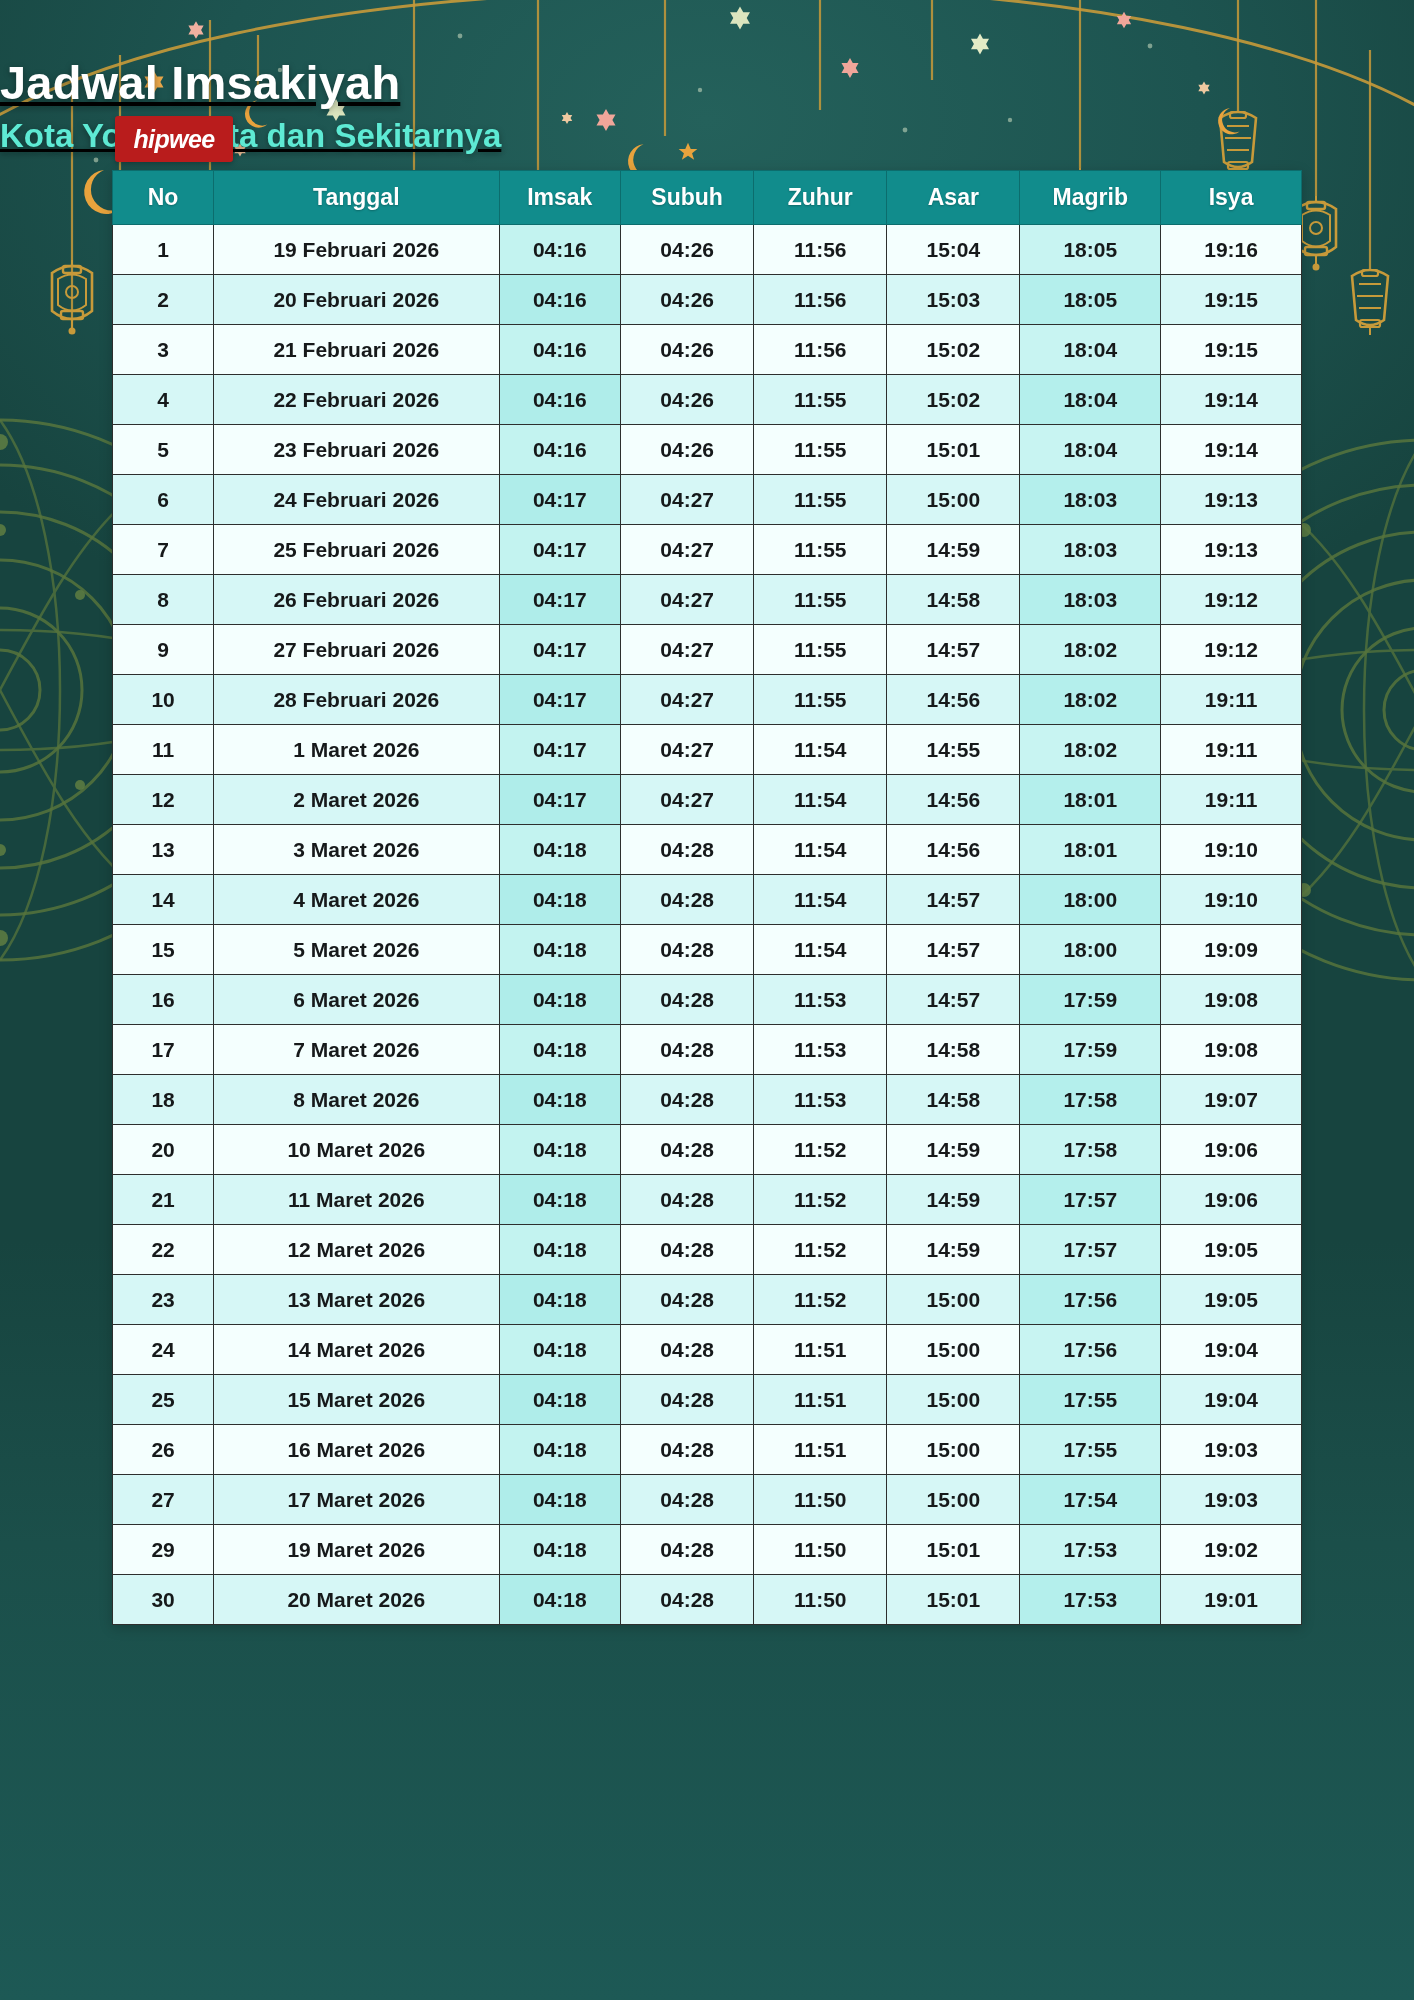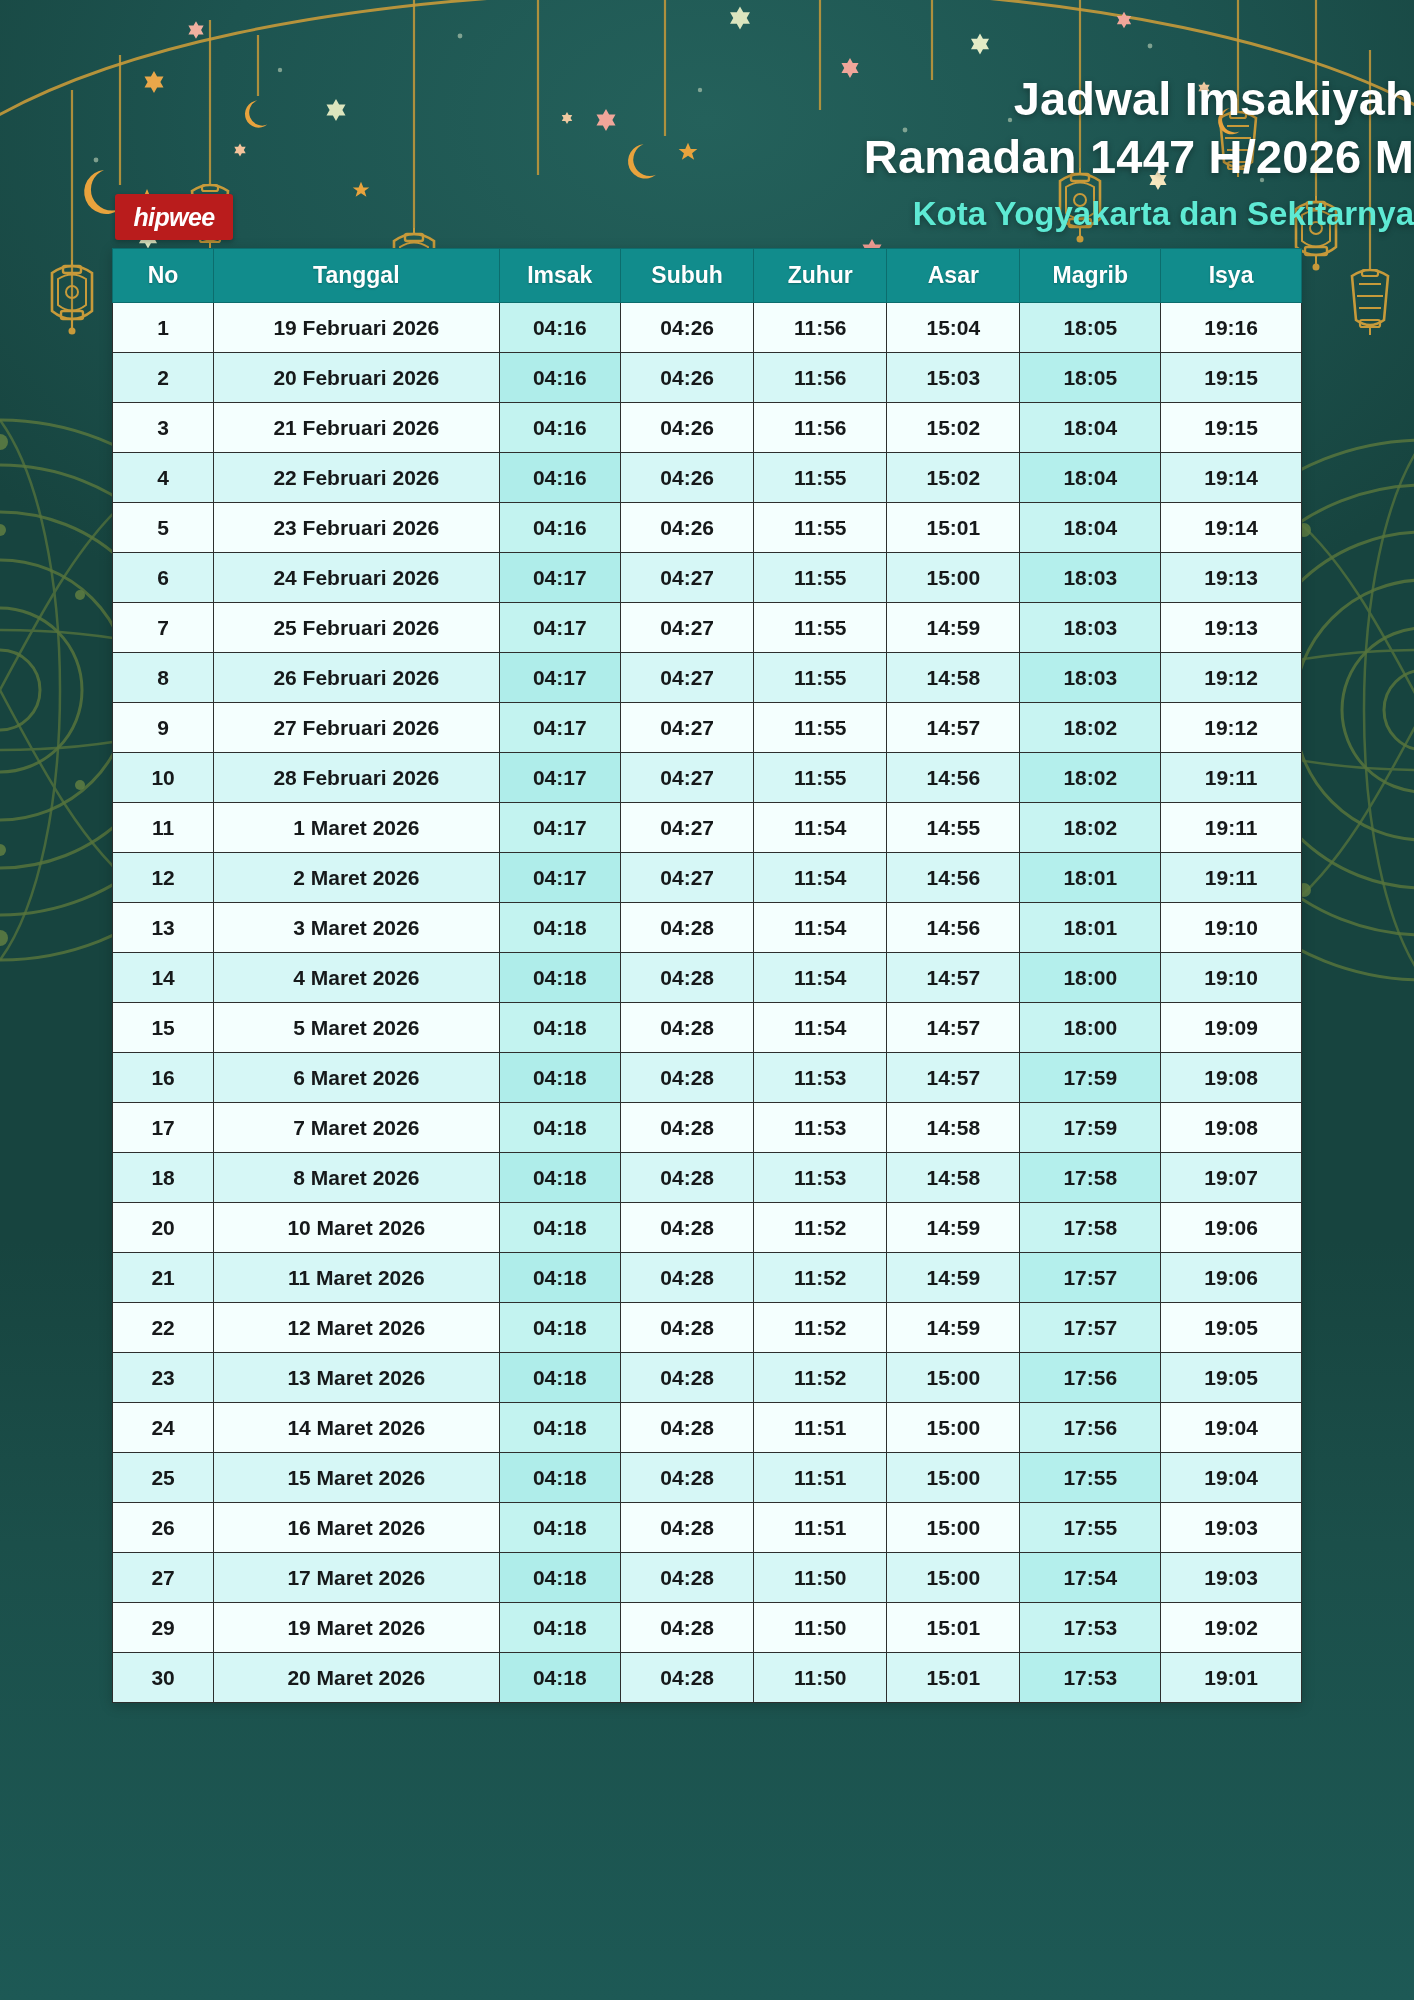--- a/index.html
+++ b/index.html
@@ -31,21 +31,21 @@
 
   
   .mosque-layer { position:absolute; left:0; right:0; bottom:0; height:900px; }
 
   
   .hang-layer { position:absolute; left:0; right:0; top:0; height:420px; }
 
   
   #content { position:relative; z-index:5; }
 
-  .titles { text-align:right; padding-top:72px; }
+  .titles { text-align:left; padding-top:56px;text-decoration:underline; }
   .title-1, .title-2 {
     color:#ffffff; font-weight:bold; letter-spacing:.2px;
     text-shadow: 0 2px 6px rgba(0,0,0,.35);
   }
   .title-1 { font-size:47px; line-height:54px; }
   .title-2 { font-size:47px; line-height:62px; }
   .title-3 {
     color:#5eead4; font-weight:bold; font-size:33px; line-height:52px;
     text-shadow: 0 2px 6px rgba(0,0,0,.35);
   }
@@ -333,21 +333,20 @@
           <circle cx="188" cy="300" r="2.2"></circle>
       </g>
     </svg>
   </div>
 </div>
 
 <div id="content">
 
   <div class="titles">
     <div class="title-1">Jadwal Imsakiyah</div>
-    <div class="title-2">Ramadan 1447 H/2026 M</div>
     <div class="title-3">Kota Yogyakarta dan Sekitarnya</div>
   </div>
 
   <div class="logo-row">
     <div class="logo">
       <span class="logo-text">hipwee</span>
     </div>
   </div>
 
   <div class="table-wrap">

